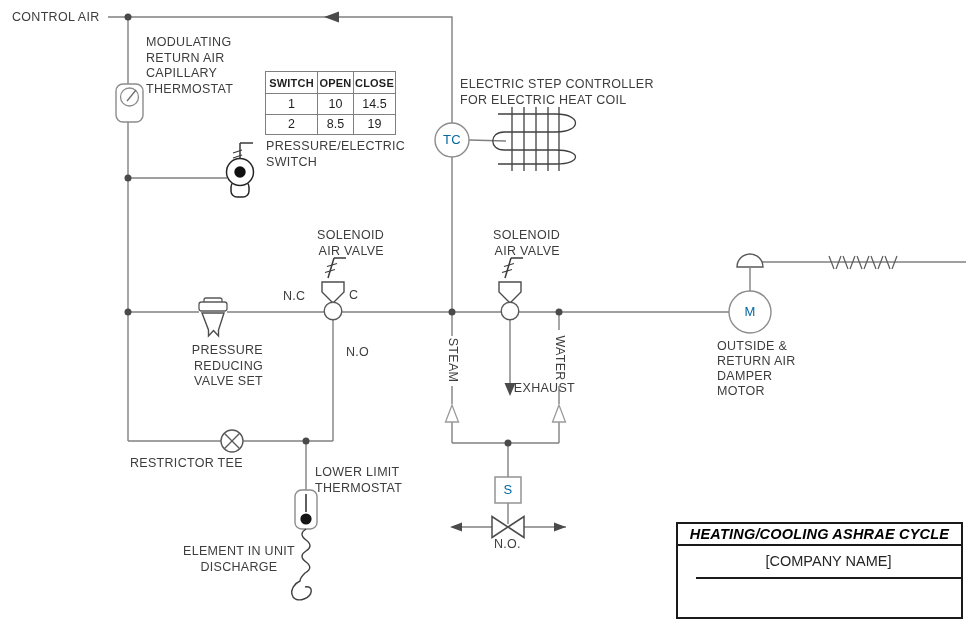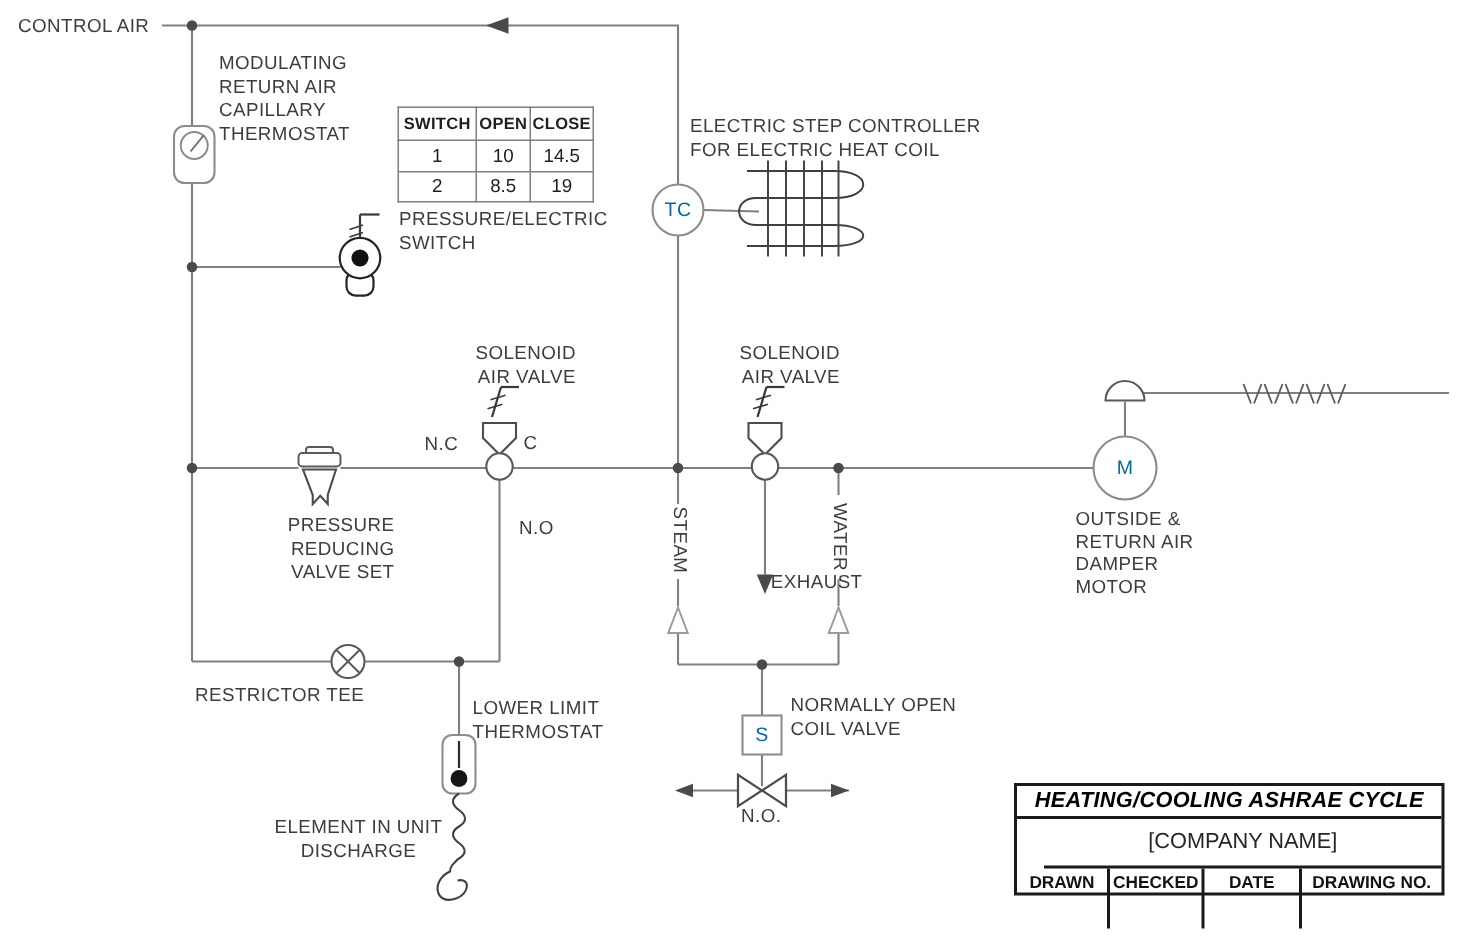--- a/index.html
+++ b/index.html
@@ -12,21 +12,21 @@
   .rot{transform:rotate(90deg);transform-origin:center center;text-align:center;}
   .devletter{position:absolute;font-size:13px;color:#0369a1;text-align:center;letter-spacing:.3px;}
   
   #swtable{position:absolute;left:265px;top:71px;border-collapse:collapse;background:#fff;}
   #swtable th,#swtable td{border:1.3px solid #7f7f7f;text-align:center;color:#1f1f1f;
         font-family:"Liberation Sans",sans-serif;padding:0;}
   #swtable th{width:51px;height:21px;font-size:11px;font-weight:bold;letter-spacing:.2px;}
   #swtable th.c2{width:35px;} #swtable th.c3{width:41px;}
   #swtable td{height:19.5px;font-size:12.5px;}
   
-  #titleblock{position:absolute;left:676px;top:522px;width:287px;height:75px;background:#fff;
+  #titleblock{position:absolute;left:676px;top:522px;width:287px;height:97px;background:#fff;
       border:2px solid #1a1a1a;box-sizing:border-box;color:#000;}
   #tb-title{height:20px;border-bottom:2px solid #1a1a1a;text-align:center;
       font-size:14.5px;font-weight:bold;font-style:italic;line-height:20px;letter-spacing:.2px;}
   #tb-company{height:31px;border-bottom:2px solid #1a1a1a;text-align:center;
       font-size:14.5px;line-height:31px;color:#262626;margin-left:18px;}
   #tb-fields{display:flex;height:40px;}
   .tb-cell{border-right:2px solid #1a1a1a;text-align:center;font-size:11.5px;font-weight:bold;
       padding-top:4px;box-sizing:border-box;color:#111;}
   .tb-cell:last-child{border-right:none;}
   .w1{width:62px;} .w2{width:63px;} .w3{width:65px;} .w4{flex:1;}
@@ -217,22 +217,20 @@
 VALVE SET</div>
 
   <div class="lbl" style="left:130px;top:456px;">RESTRICTOR TEE</div>
 
   <div class="lbl" style="left:315px;top:465px;">LOWER LIMIT
 THERMOSTAT</div>
 
   <div class="lbl" style="left:183px;top:544px;text-align:center;">ELEMENT IN UNIT
 DISCHARGE</div>
 
-  <div class="lbl" style="left:527px;top:463px;">NORMALLY OPEN
-COIL VALVE</div>
 
   <div class="lbl" style="left:717px;top:339px;line-height:15px;">OUTSIDE &amp;
 RETURN AIR
 DAMPER
 MOTOR</div>
 
   <div class="lbl ctr" style="left:475px;top:381px;width:100px;">EXHAUST</div>
 
   <div class="lbl rot" style="left:422px;top:352px;width:60px;height:16px;">STEAM</div>
 
@@ -260,21 +258,15 @@
       <td>2</td>
       <td>8.5</td>
       <td>19</td>
     </tr>
   </tbody>
     </table>
 
   <div id="titleblock">
     <div id="tb-title">HEATING/COOLING ASHRAE CYCLE</div>
     <div id="tb-company">[COMPANY NAME]</div>
-    <div id="tb-fields">
-      <div class="tb-cell w1">DRAWN</div>
-      <div class="tb-cell w2">CHECKED</div>
-      <div class="tb-cell w3">DATE</div>
-      <div class="tb-cell w4">DRAWING NO.</div>
-    </div>
   </div>
 
 </div>
 
 </body></html>

